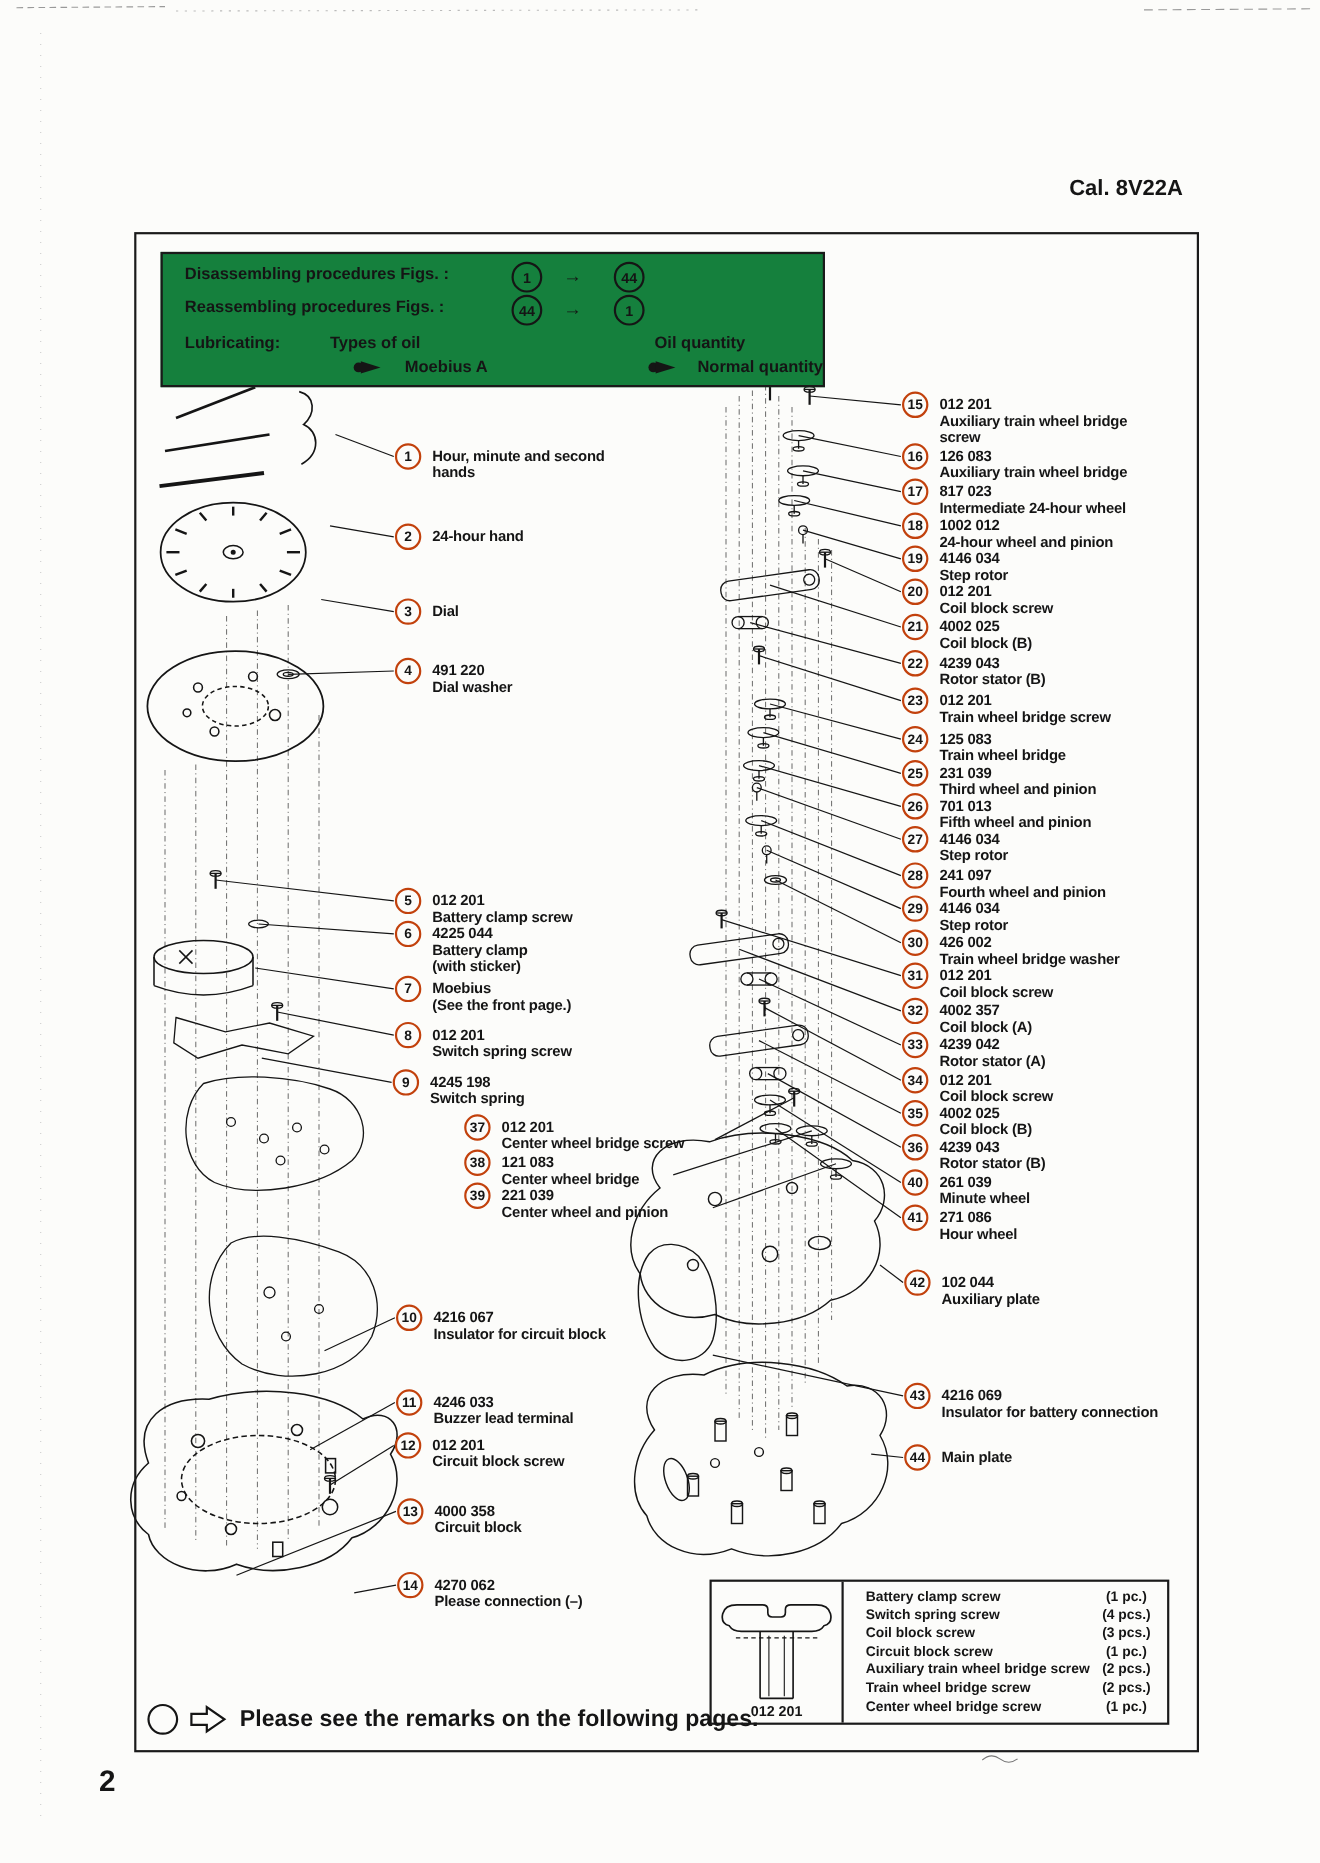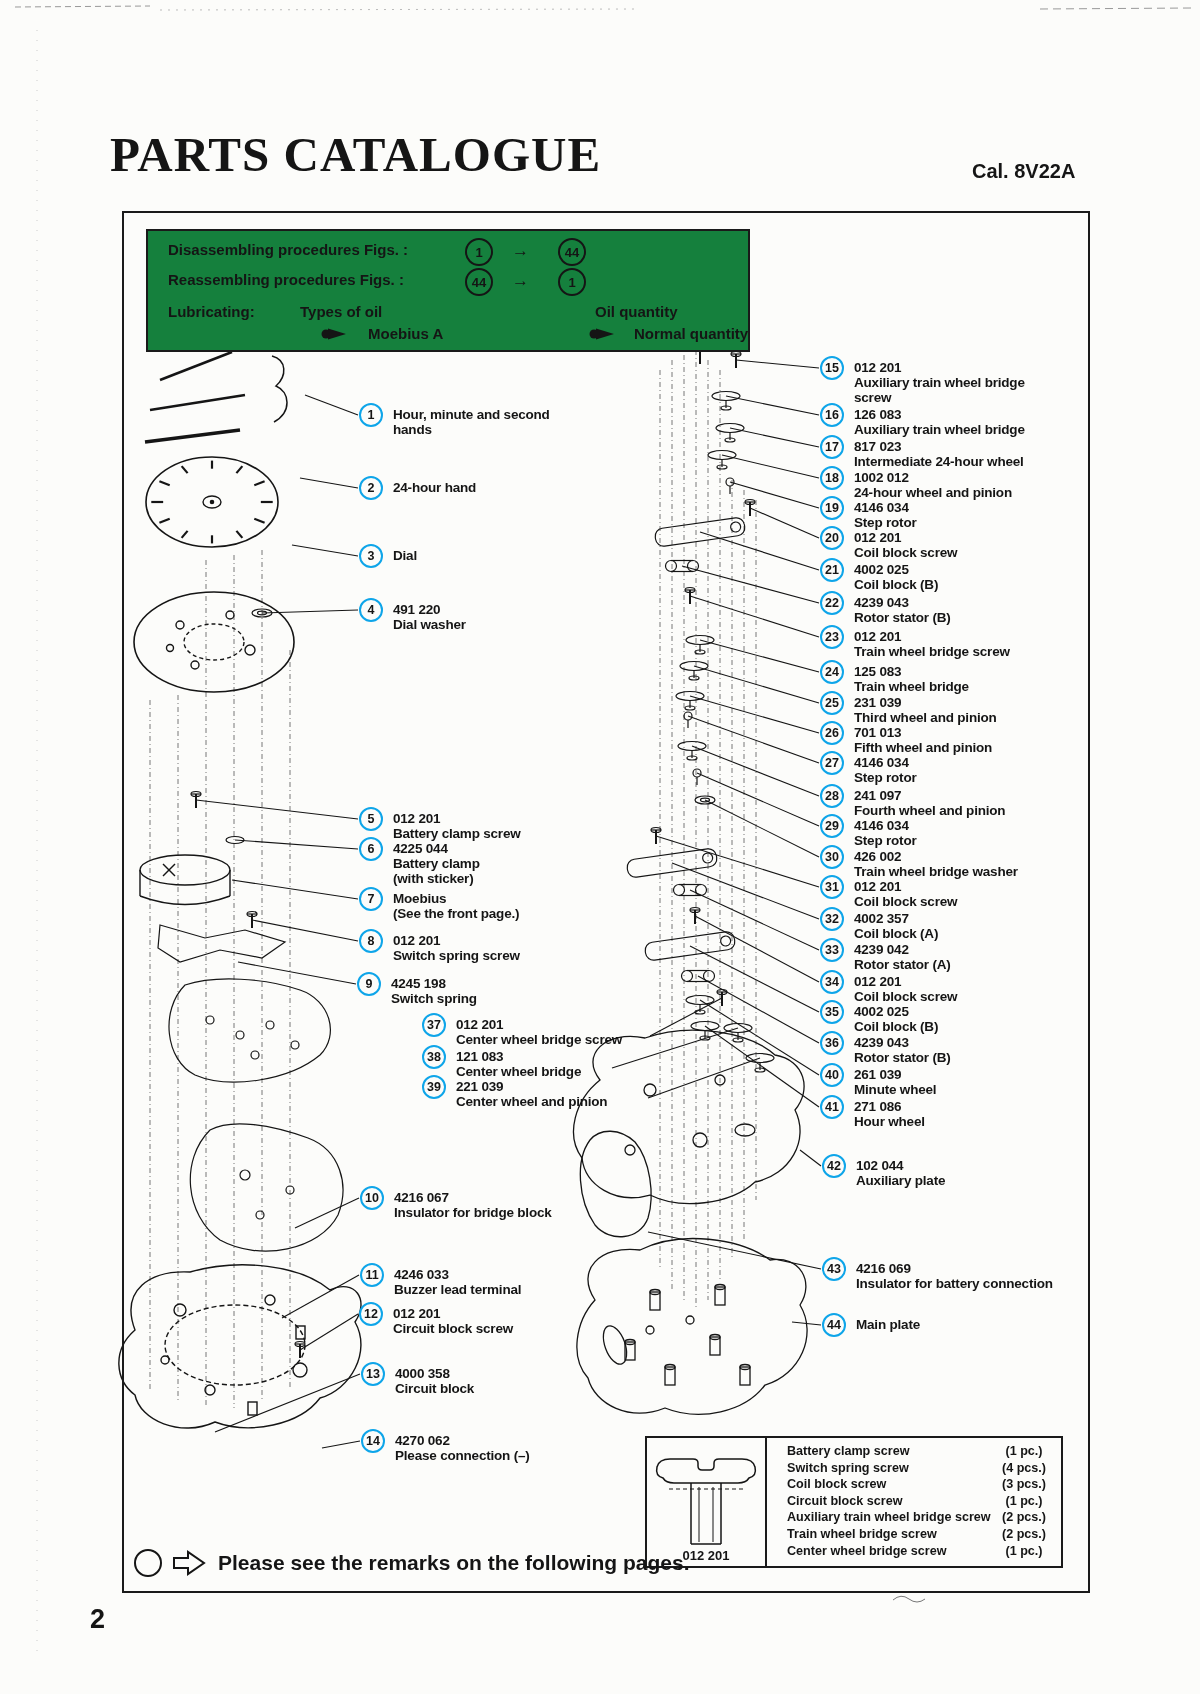--- a/index.html
+++ b/index.html
@@ -12,21 +12,21 @@
   .mainbox{position:absolute;left:122px;top:211px;width:964px;height:1378px;
            border:2.5px solid #1a1a1a;z-index:2;}
   .infobox{position:absolute;left:146px;top:229px;width:600px;height:119px;
            border:2px solid #1a1a1a;z-index:4;background:#15803d;}
   .irow{position:absolute;left:20px;font-size:15px;font-weight:700;white-space:nowrap;}
   .cnum{display:inline-flex;align-items:center;justify-content:center;width:24px;height:24px;
         border:2px solid #151515;border-radius:50%;font-size:13px;font-weight:700;}
   .ipos{position:absolute;top:-3px;}
   .arrowtx{font-size:17px;font-weight:700;}
   .callout{position:absolute;z-index:3;}
-  .cbadge{position:absolute;left:0;top:0;width:24px;height:24px;border:2px solid #0ea5e9;
+  .cbadge{position:absolute;left:0;top:0;width:24px;height:24px;border:2px solid #c2410c;
           border-radius:50%;font-size:12.5px;font-weight:700;display:flex;align-items:center;
           justify-content:center;background:#fcfcfa;box-sizing:border-box;}
   .ctext{position:absolute;left:34px;top:4px;font-size:13.5px;line-height:15px;font-weight:700;
          letter-spacing:-0.2px;white-space:nowrap;}
   .stable{position:absolute;left:645px;top:1436px;width:418px;height:132px;
           border:2px solid #1a1a1a;display:flex;z-index:4;background:#fcfcfa;box-sizing:border-box;}
   .scell{position:relative;width:118px;border-right:2px solid #1a1a1a;flex:none;}
   .scode{position:absolute;left:0;right:0;bottom:3px;text-align:center;font-size:13px;font-weight:700;}
   .trows{flex:1;padding:5px 6px 0 20px;}
   .trow{display:flex;height:16.6px;line-height:16.6px;font-size:12.6px;font-weight:700;}
@@ -314,21 +314,20 @@
           <ellipse cx="705" cy="1026" rx="14" ry="4.5"></ellipse>
           <line x1="705" y1="1030" x2="705" y2="1038"></line>
           <ellipse cx="705" cy="1038" rx="5" ry="2"></ellipse>
           <line x1="821" y1="1166" x2="800" y2="1150" stroke-width="1.1"></line>
           <line x1="821" y1="1269" x2="648" y2="1232" stroke-width="1.1"></line>
           <line x1="821" y1="1325" x2="792" y2="1322" stroke-width="1.1"></line>
         </g>
       </g>
   </svg>
 
-  <div class="title">PARTS CATALOGUE</div>
   <div class="cal">Cal. 8V22A</div>
 
   <div class="mainbox"></div>
 
   <div class="infobox">
     <div class="irow" style="top:10px">
       <span>Disassembling procedures Figs. :</span>
       <span class="cnum ipos" style="left:297px">1</span>
       <span class="arrowtx ipos" style="left:344px;top:0">→</span>
       <span class="cnum ipos" style="left:390px">44</span>
@@ -439,21 +438,21 @@
         <div class="cbadge">39</div>
         <div class="ctext">
           <div>221 039</div>
           <div>Center wheel and pinion</div>
         </div>
       </div>
       <div class="callout" style="left: 360px; top: 1186px;">
         <div class="cbadge">10</div>
         <div class="ctext">
           <div>4216 067</div>
-          <div>Insulator for bridge block</div>
+          <div>Insulator for circuit block</div>
         </div>
       </div>
       <div class="callout" style="left: 360px; top: 1263px;">
         <div class="cbadge">11</div>
         <div class="ctext">
           <div>4246 033</div>
           <div>Buzzer lead terminal</div>
         </div>
       </div>
       <div class="callout" style="left: 359px; top: 1302px;">

